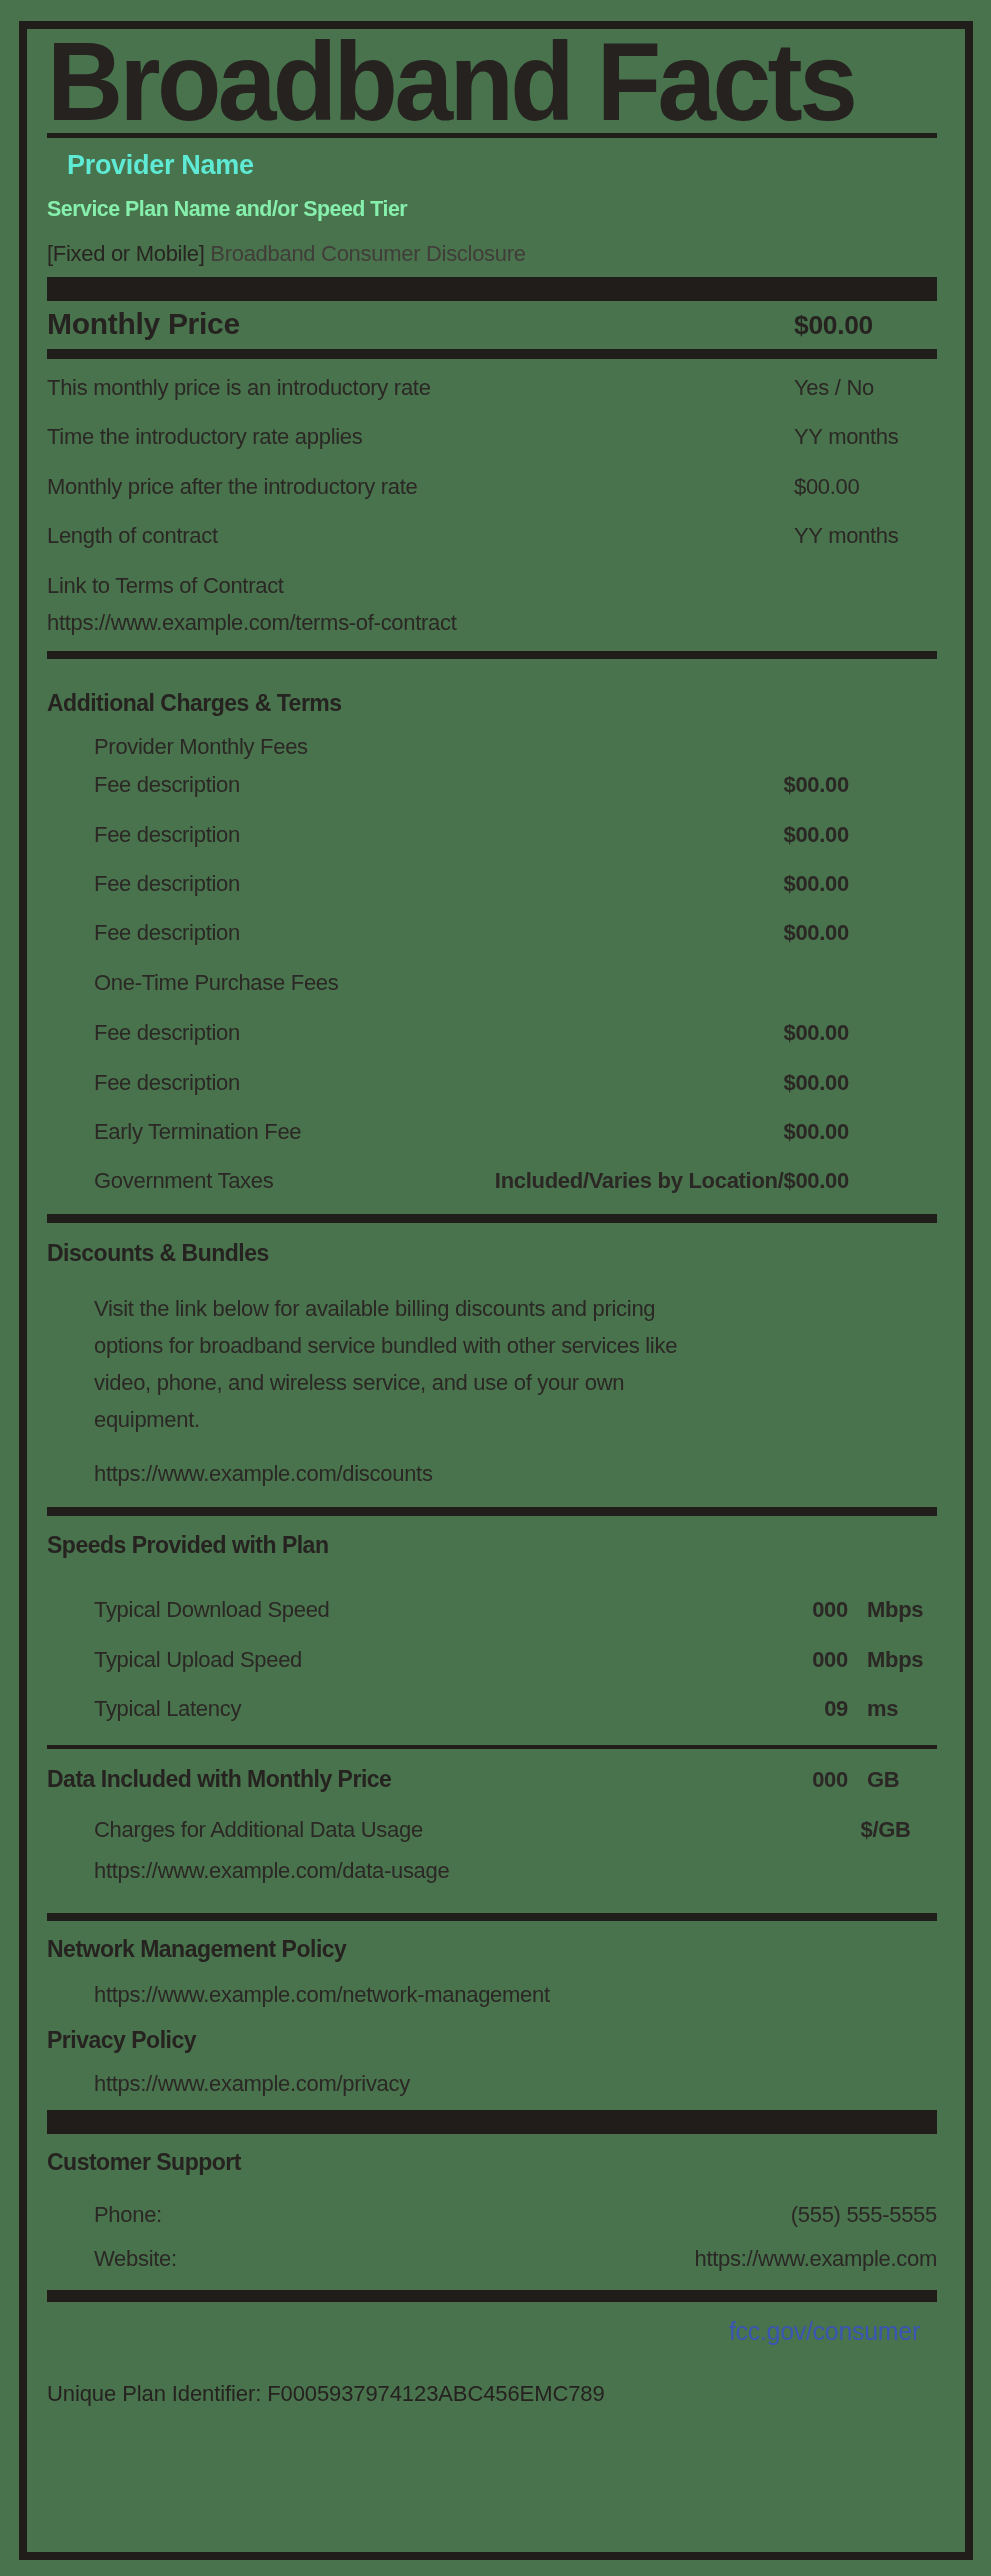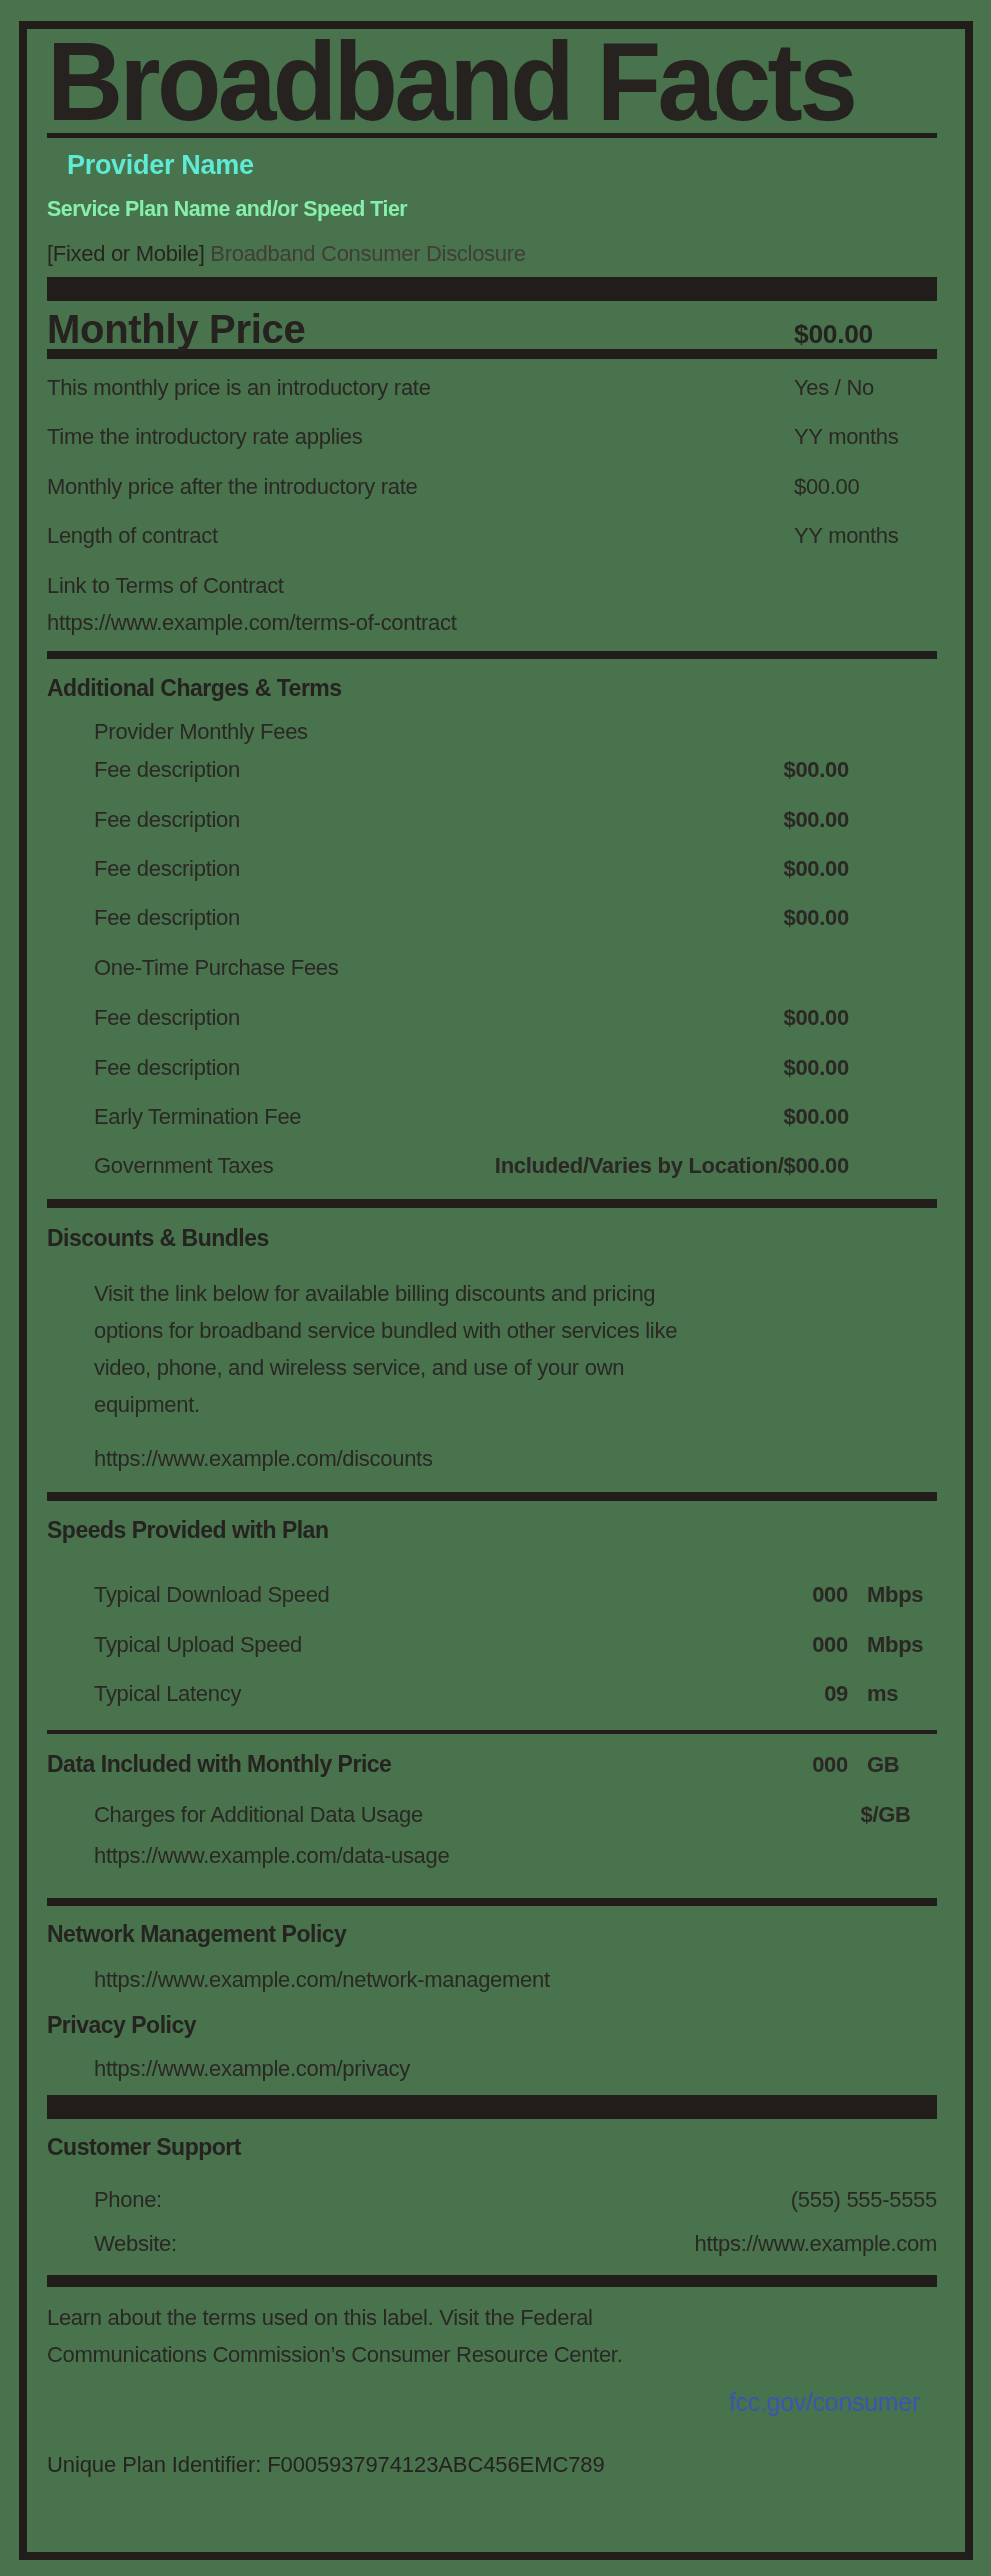--- a/index.html
+++ b/index.html
@@ -33,21 +33,21 @@
   .disclosure{font-size:22px;margin-top:19px;line-height:26.4px;}
   .disclosure .prefix{color:#282420;}
   .disclosure .rest{color:#413d39;}
   .bar38{height:24px;background:#201d1a;margin-top:10px;}
   .bar20{height:12.6px;background:#201d1a;}
   .bar15{height:9.4px;background:#201d1a;margin-top:8.8px;}
   .bar14{height:8.8px;background:#201d1a;}
   .bar13{height:8.2px;background:#201d1a;}
   .bar5{height:3.1px;background:#201d1a;}
   .mp-row{display:flex;align-items:baseline;margin-top:6.3px;height:33px;}
-  .mp-label{font-size:40px;font-weight:700;color:#262220;}
+  .mp-label{font-size:30px;font-weight:700;color:#262220;}
   .mp-val{margin-left:auto;width:143px;font-size:26.4px;font-weight:700;color:#262220;}
   .rows{margin-top:16.4px;}
   .row{display:flex;align-items:baseline;height:26.4px;margin-bottom:23px;font-size:22px;line-height:26.4px;}
   .row .fill{flex:1;}
   .val-left{width:143px;text-align:left;}
   .val-money{margin-left:auto;text-align:right;padding-right:88px;font-weight:700;}
   .num{margin-left:auto;text-align:right;font-weight:700;}
   .unit{width:70px;margin-left:19px;text-align:left;font-weight:700;}
   .val-pergb{margin-left:auto;padding-right:26.4px;font-weight:700;}
   .indent{padding-left:47px;}
@@ -103,21 +103,21 @@
         <span class="fill"></span>
       <span class="val-left">YY months</span>
     </div>
   </div>
 
   <div class="line">Link to Terms of Contract</div>
   <div class="line" style="margin-top:11.3px;">https://www.example.com/terms-of-contract</div>
 
   <div class="bar13" style="margin-top:14px;"></div>
 
-  <div class="sec-head" style="margin-top:15px;">Additional Charges &amp; Terms</div>
+  <div class="sec-head" style="margin-top:30px;">Additional Charges &amp; Terms</div>
 
   <div class="line indent" style="margin-top:17.6px;">Provider Monthly Fees</div>
 
   <div class="rows" style="margin-top:11.3px;">
     <div class="row indent">
       <span>Fee description</span>
       <span class="val-money">$00.00</span>
     </div>
     <div class="row indent">
       <span>Fee description</span>
@@ -222,23 +222,19 @@
     <span class="slabel">Phone:</span>
     <span>(555) 555-5555</span>
   </div>
   <div class="support-row indent">
     <span class="slabel">Website:</span>
     <span>https://www.example.com</span>
   </div>
 
   <div class="bar20" style="margin-top:16.4px;"></div>
 
-  <div class="para" style="margin-top:11.3px;">
-    <div>Learn about the terms used on this label. Visit the Federal</div>
-    <div>Communications Commission’s Consumer Resource Center.</div>
-  </div>
 
   <div class="fcc-link">fcc.gov/consumer</div>
 
   <div class="plan-id">Unique Plan Identifier: F0005937974123ABC456EMC789</div>
 
 </div>
 
 
 </body></html>

